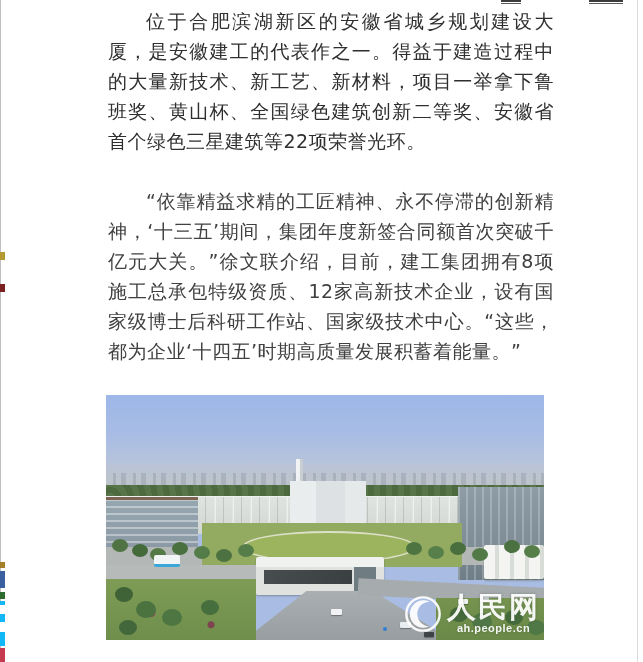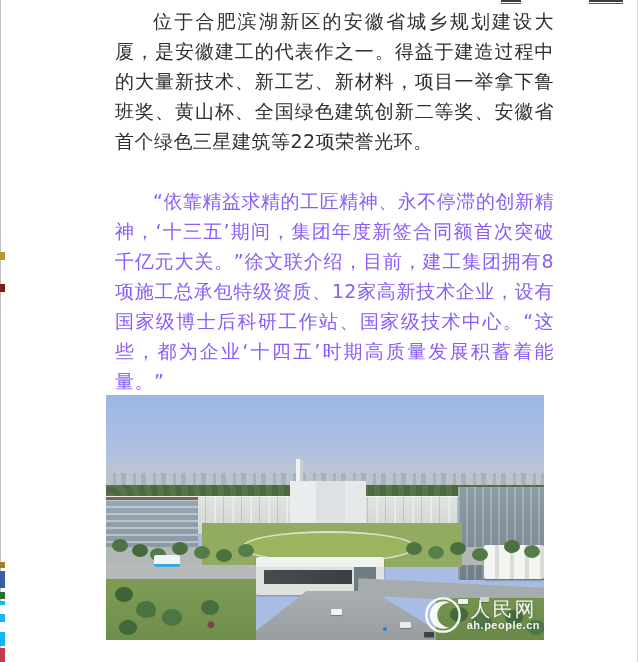--- a/index.html
+++ b/index.html
@@ -13,21 +13,21 @@
   .edge-right{left:637px;background:#dcdcdc;}
 
   
   .frag{position:absolute;top:0;height:4px;background:linear-gradient(180deg,#3d3d3d 0 2px,transparent 2px 3px,#5a5a5a 3px 4px);}
   .frag-a{left:501px;width:20px;}
   .frag-b{left:589px;width:34px;}
 
   
   .content{position:absolute;left:104px;top:6px;width:450px;}
   .para{
-    margin:0 0 30px 11px;font-size:19px;line-height:30px;color:#2f2f2f;
+    margin:0 0 30px 4px;font-size:19px;line-height:30px;color:#2f2f2f;
     text-align:justify;text-indent:2em;letter-spacing:0.5px;
     font-family:"DejaVu Sans", sans-serif;
   }
 
   
   .sf{position:absolute;left:0;width:5px;}
   .sf1{top:252px;height:8px;}
   .sf2{top:284px;height:8px;}
   .sf3{top:562px;height:6px;}
   .sf4{top:571px;height:17px;}
@@ -88,36 +88,36 @@
   .car4{left:352px;top:204px;width:10px;height:5px;background:#f2f3f4;}
   .car5{left:374px;top:202px;width:9px;height:5px;background:#cfd4d6;}
   .pole-dot{left:277px;top:232px;width:4px;height:4px;border-radius:50%;background:#2f7fd4;}
 
   
   .wm{right:4px;bottom:6px;display:flex;align-items:center;gap:5px;color:#ffffff;opacity:.93;
     text-shadow:0 0 3px rgba(60,80,60,.45);font-family:"DejaVu Sans", sans-serif;}
   .wm *{position:static;}
   .wm-logo{width:38px;height:38px;display:block;}
   .wm-main{display:flex;flex-direction:column;align-items:center;line-height:1;}
-  .wm-brand{font-size:20px;font-weight:normal;letter-spacing:2px;}
+  .wm-brand{font-size:29px;font-weight:bold;letter-spacing:2px;}
   .wm-url{font-size:11px;font-weight:bold;letter-spacing:.5px;margin-top:1px;font-family:"Liberation Sans",sans-serif;}
   .wm-channel{display:flex;flex-direction:column;line-height:1.05;font-size:21px;font-weight:bold;margin-left:2px;}
 </style>
 </head>
 <body>
 
 <div class="edge edge-left"></div>
 <div class="edge edge-right"></div>
 
 <div class="frag frag-a"></div>
 <div class="frag frag-b"></div>
 
 <div class="content">
   <p class="para" style="color: rgb(47, 47, 47);">位于合肥滨湖新区的安徽省城乡规划建设大厦，是安徽建工的代表作之一。得益于建造过程中的大量新技术、新工艺、新材料，项目一举拿下鲁班奖、黄山杯、全国绿色建筑创新二等奖、安徽省首个绿色三星建筑等22项荣誉光环。</p>
-  <p class="para" style="color: #8b5cf6;">“依靠精益求精的工匠精神、永不停滞的创新精神，‘十三五’期间，集团年度新签合同额首次突破千亿元大关。”徐文联介绍，目前，建工集团拥有8项施工总承包特级资质、12家高新技术企业，设有国家级博士后科研工作站、国家级技术中心。“这些，都为企业‘十四五’时期高质量发展积蓄着能量。”</p>
+  <p class="para" style="color: #404040;">“依靠精益求精的工匠精神、永不停滞的创新精神，‘十三五’期间，集团年度新签合同额首次突破千亿元大关。”徐文联介绍，目前，建工集团拥有8项施工总承包特级资质、12家高新技术企业，设有国家级博士后科研工作站、国家级技术中心。“这些，都为企业‘十四五’时期高质量发展积蓄着能量。”</p>
 </div>
 
 <div class="sf sf1" style="background: rgb(180, 154, 46);"></div>
 <div class="sf sf2" style="background: rgb(122, 32, 32);"></div>
 <div class="sf sf3" style="background: rgb(167, 127, 40);"></div>
 <div class="sf sf4" style="background: rgb(58, 95, 160);"></div>
 <div class="sf sf5" style="background: rgb(46, 107, 46);"></div>
 <div class="sf sf6"></div>
 <div class="sf sf7" style="background: rgb(197, 58, 78);"></div>
 

